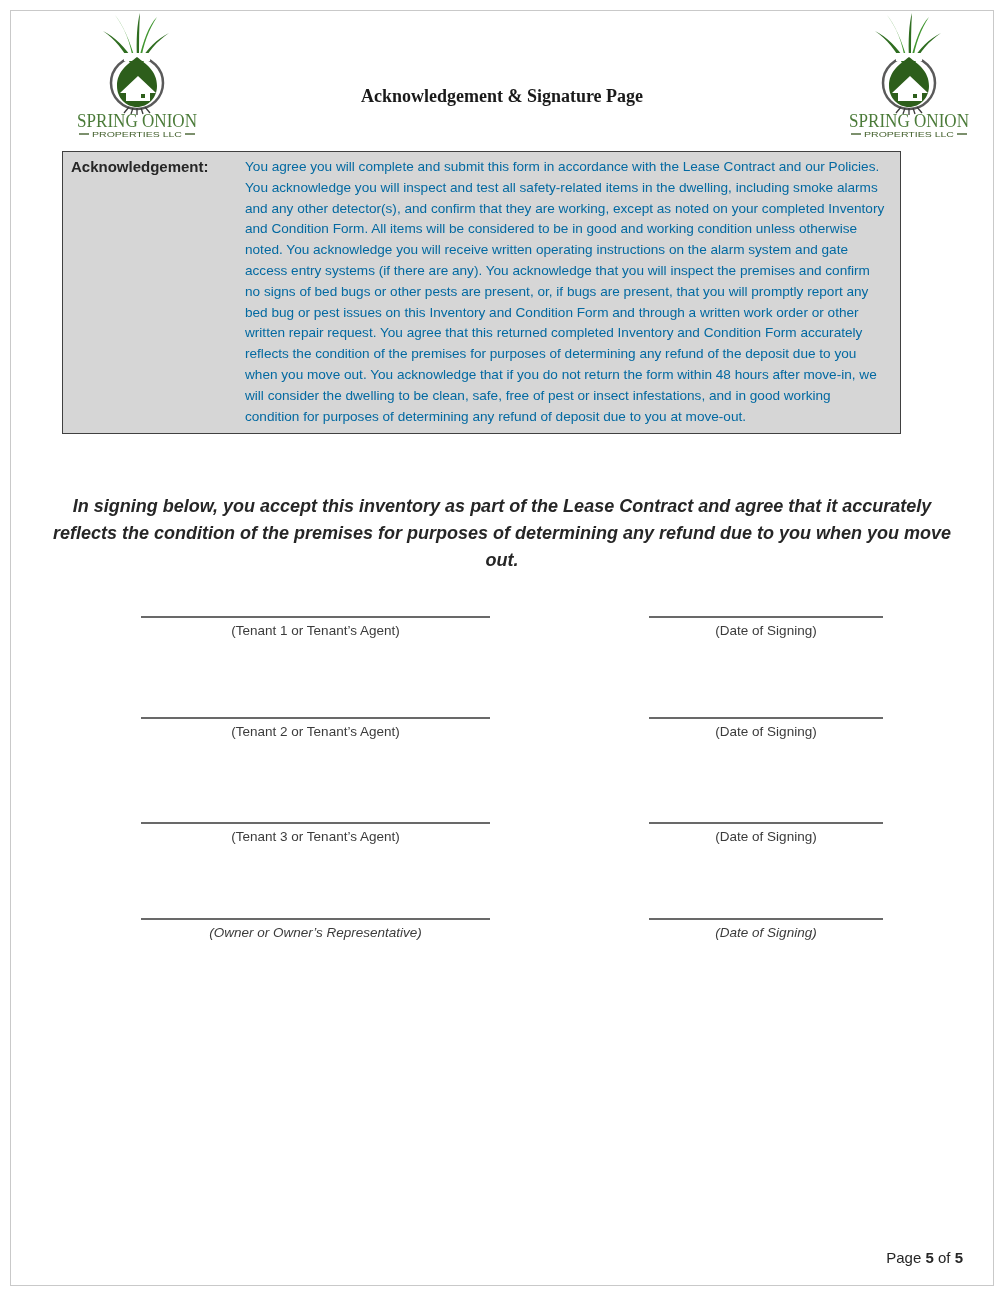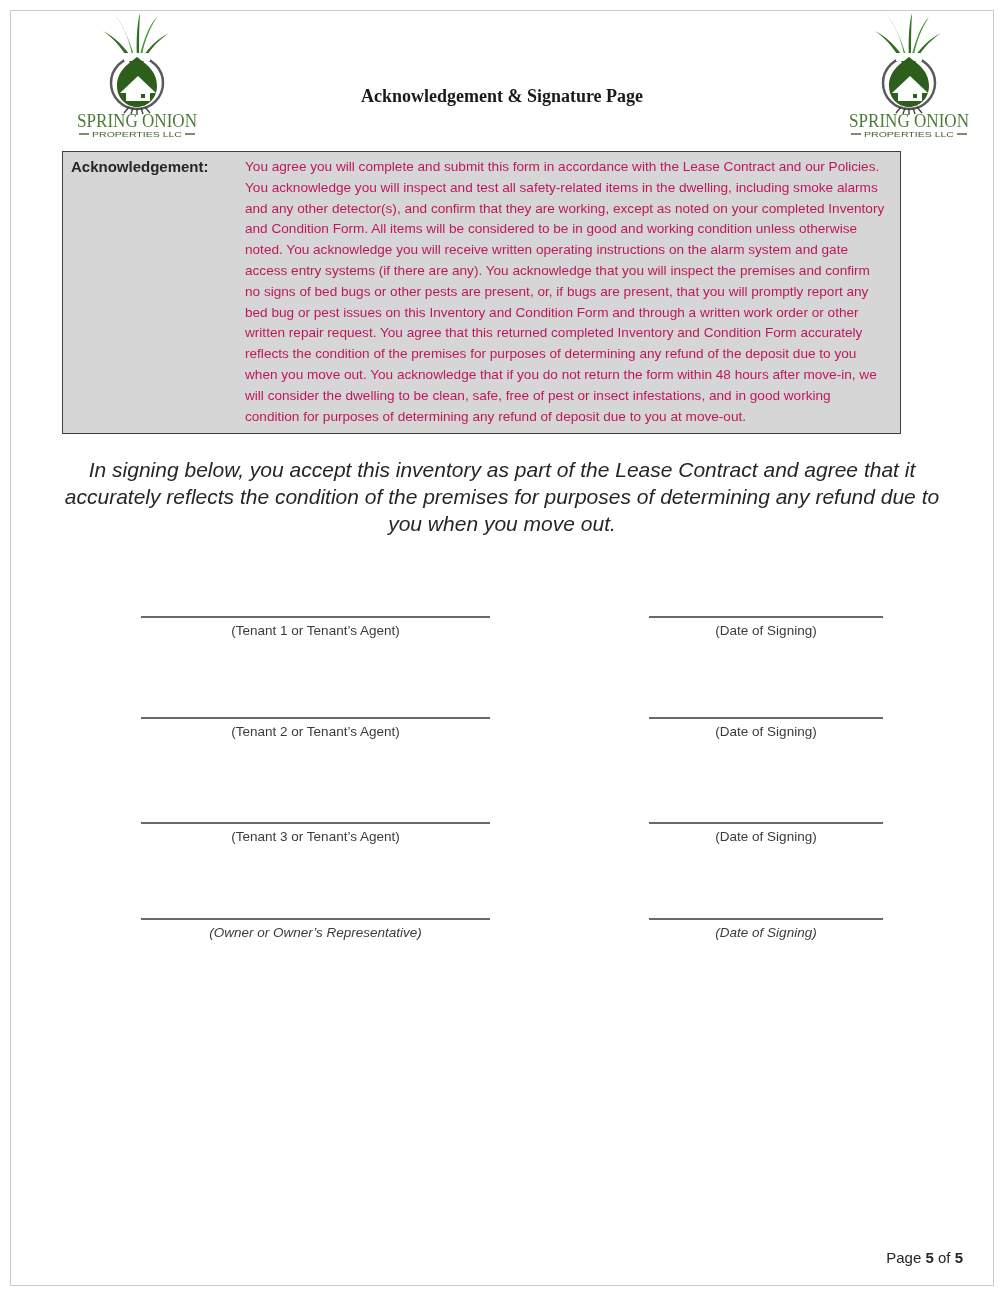--- a/index.html
+++ b/index.html
@@ -36,28 +36,28 @@
     display: flex;
     padding: 5px 8px 6px 8px;
   }
   .ack-label {
     width: 174px; flex: 0 0 174px;
     font-size: 15px; font-weight: bold; color: #262626;
     padding-top: 1px;
   }
   .ack-body {
     flex: 1;
-    font-size: 13.6px; line-height: 20.8px; color: #be185d;
+    font-size: 13.6px; line-height: 20.8px; color: #0369a1;
     padding-right: 4px;
   }
   
   .statement {
-    position: absolute; left: 38px; right: 38px; top: 445px;
+    position: absolute; left: 38px; right: 38px; top: 482px;
     text-align: center;
-    font-size: 21px; font-weight: normal; font-style: italic;
+    font-size: 18px; font-weight: bold; font-style: italic;
     line-height: 27px; color: #262626;
   }
   
   .sig-row { position: absolute; left: 0; width: 100%; height: 42px; }
   .sig-row-1 { top: 605px; }
   .sig-row-2 { top: 706px; }
   .sig-row-3 { top: 811px; }
   .sig-row-4 { top: 907px; font-style: italic; }
   .sig-col { position: absolute; }
   .sig-col-left  { left: 130px; width: 349px; }

